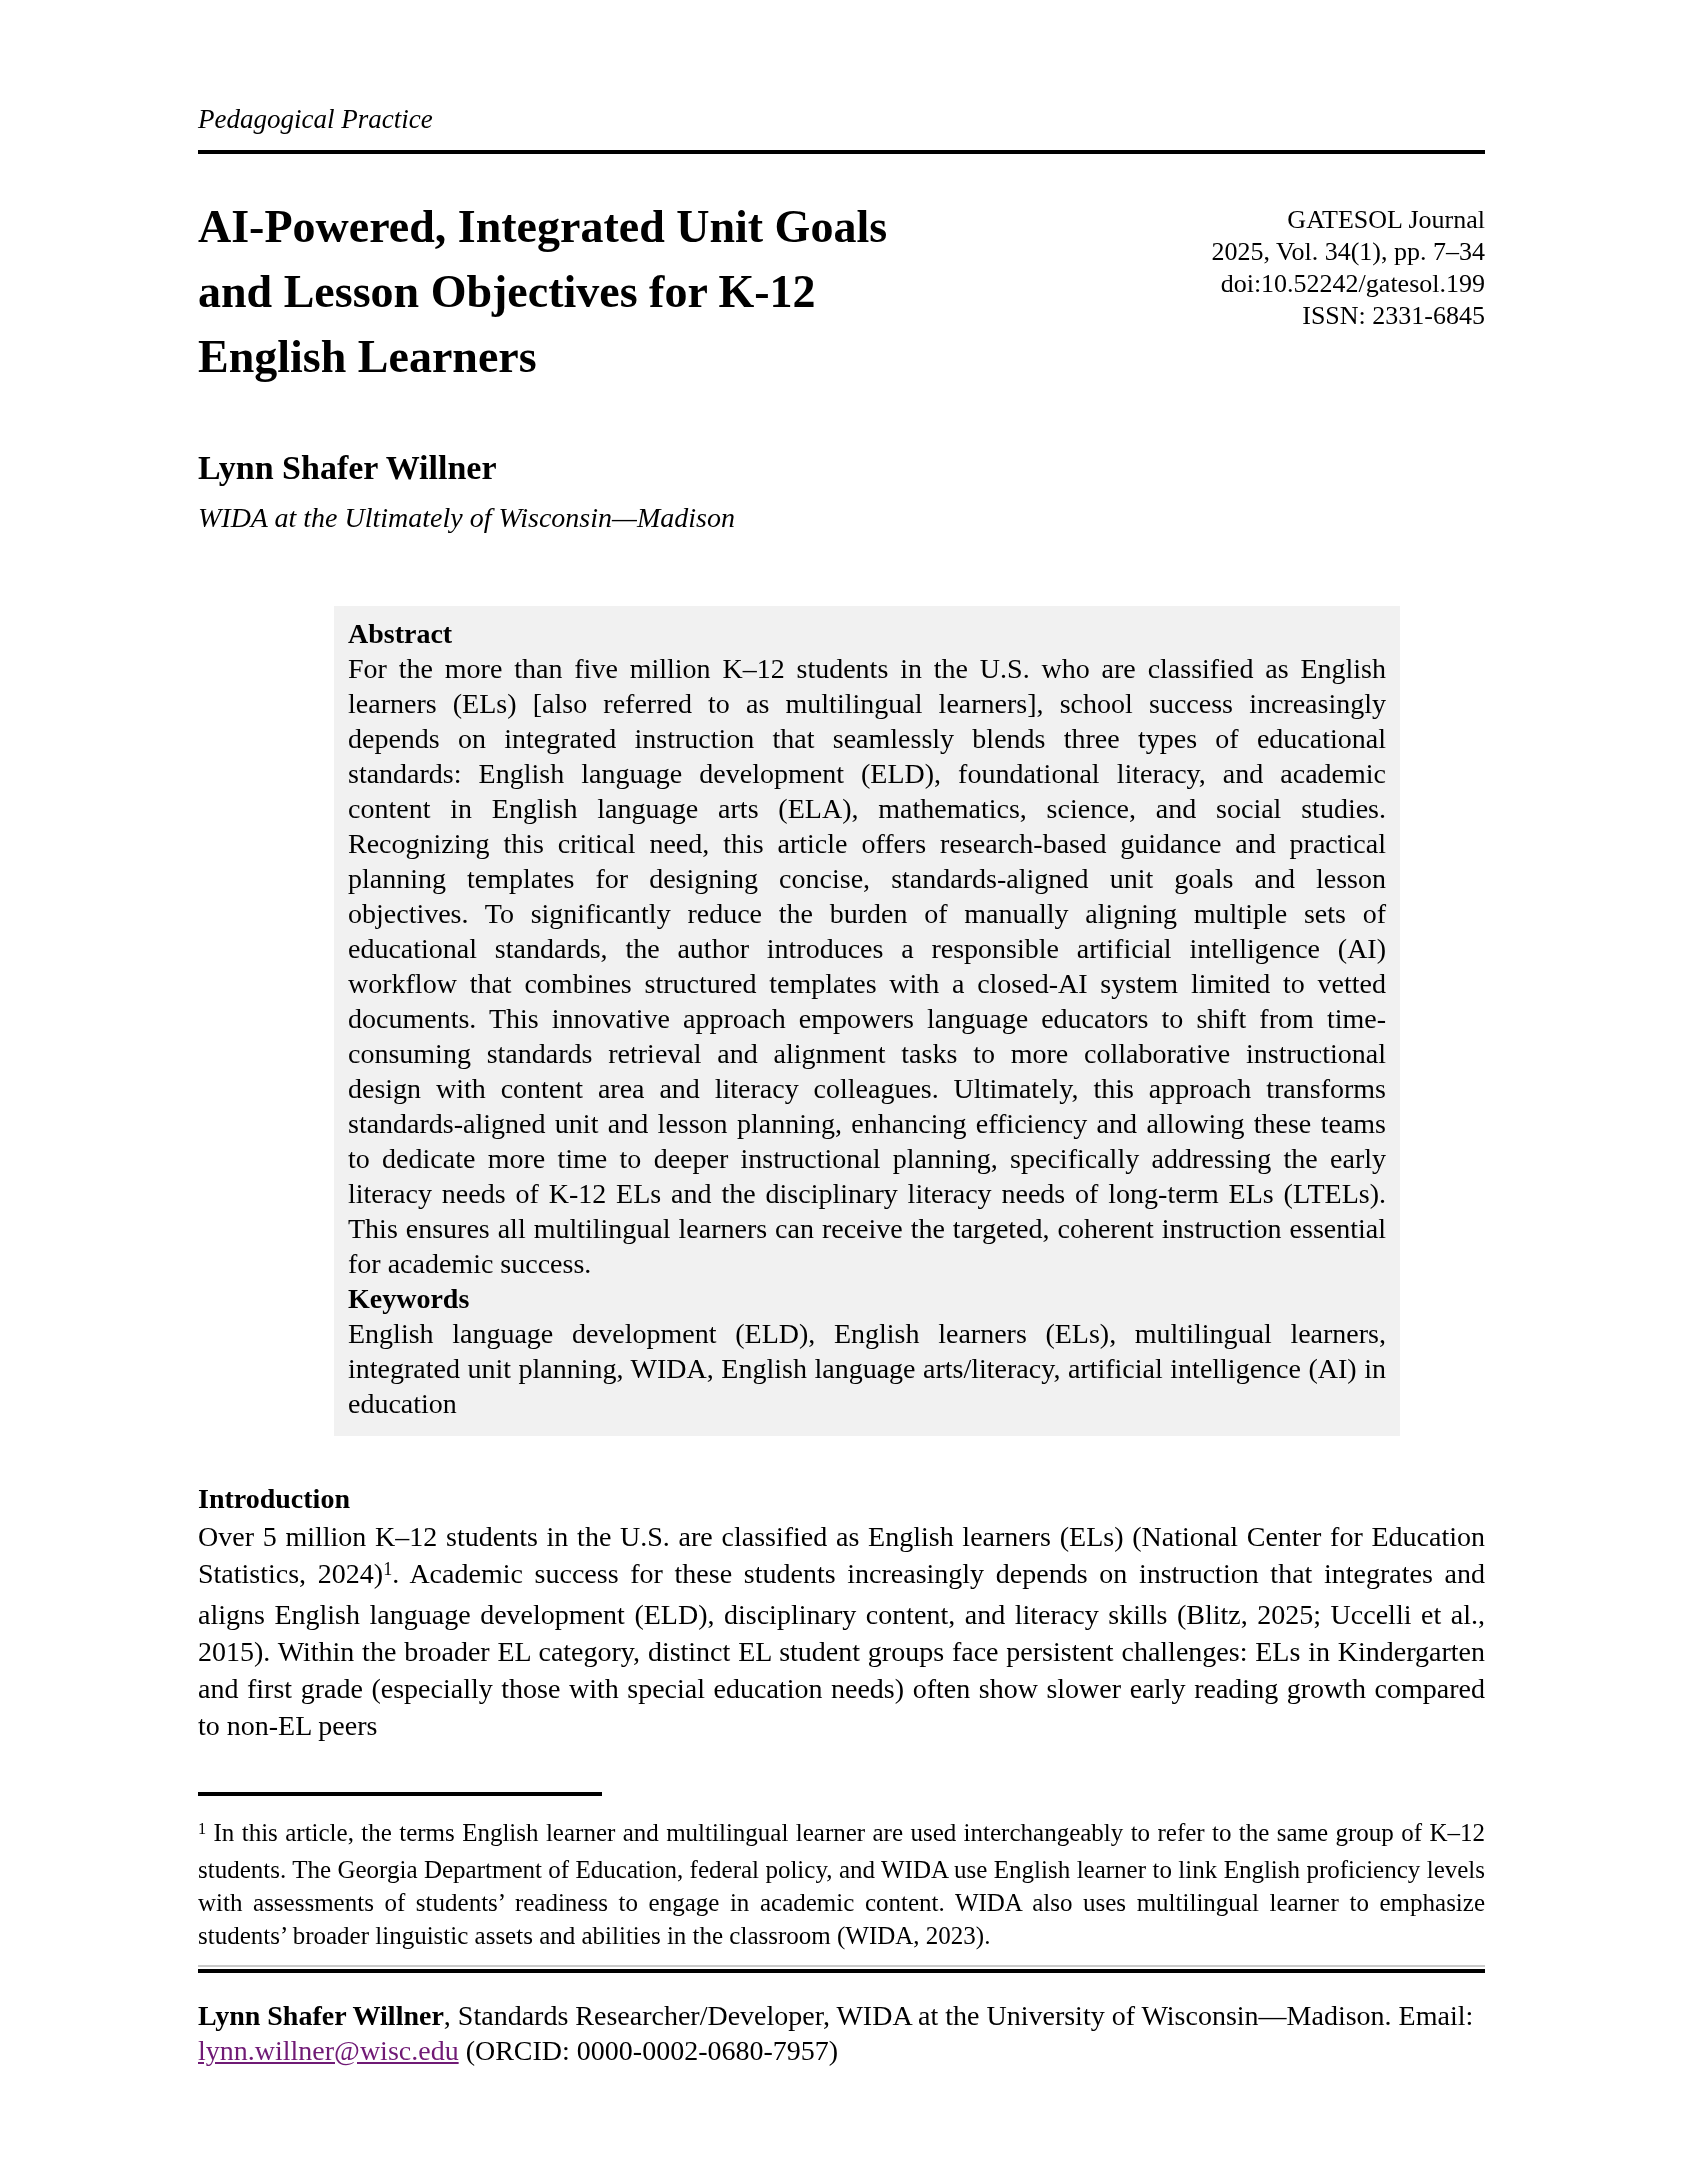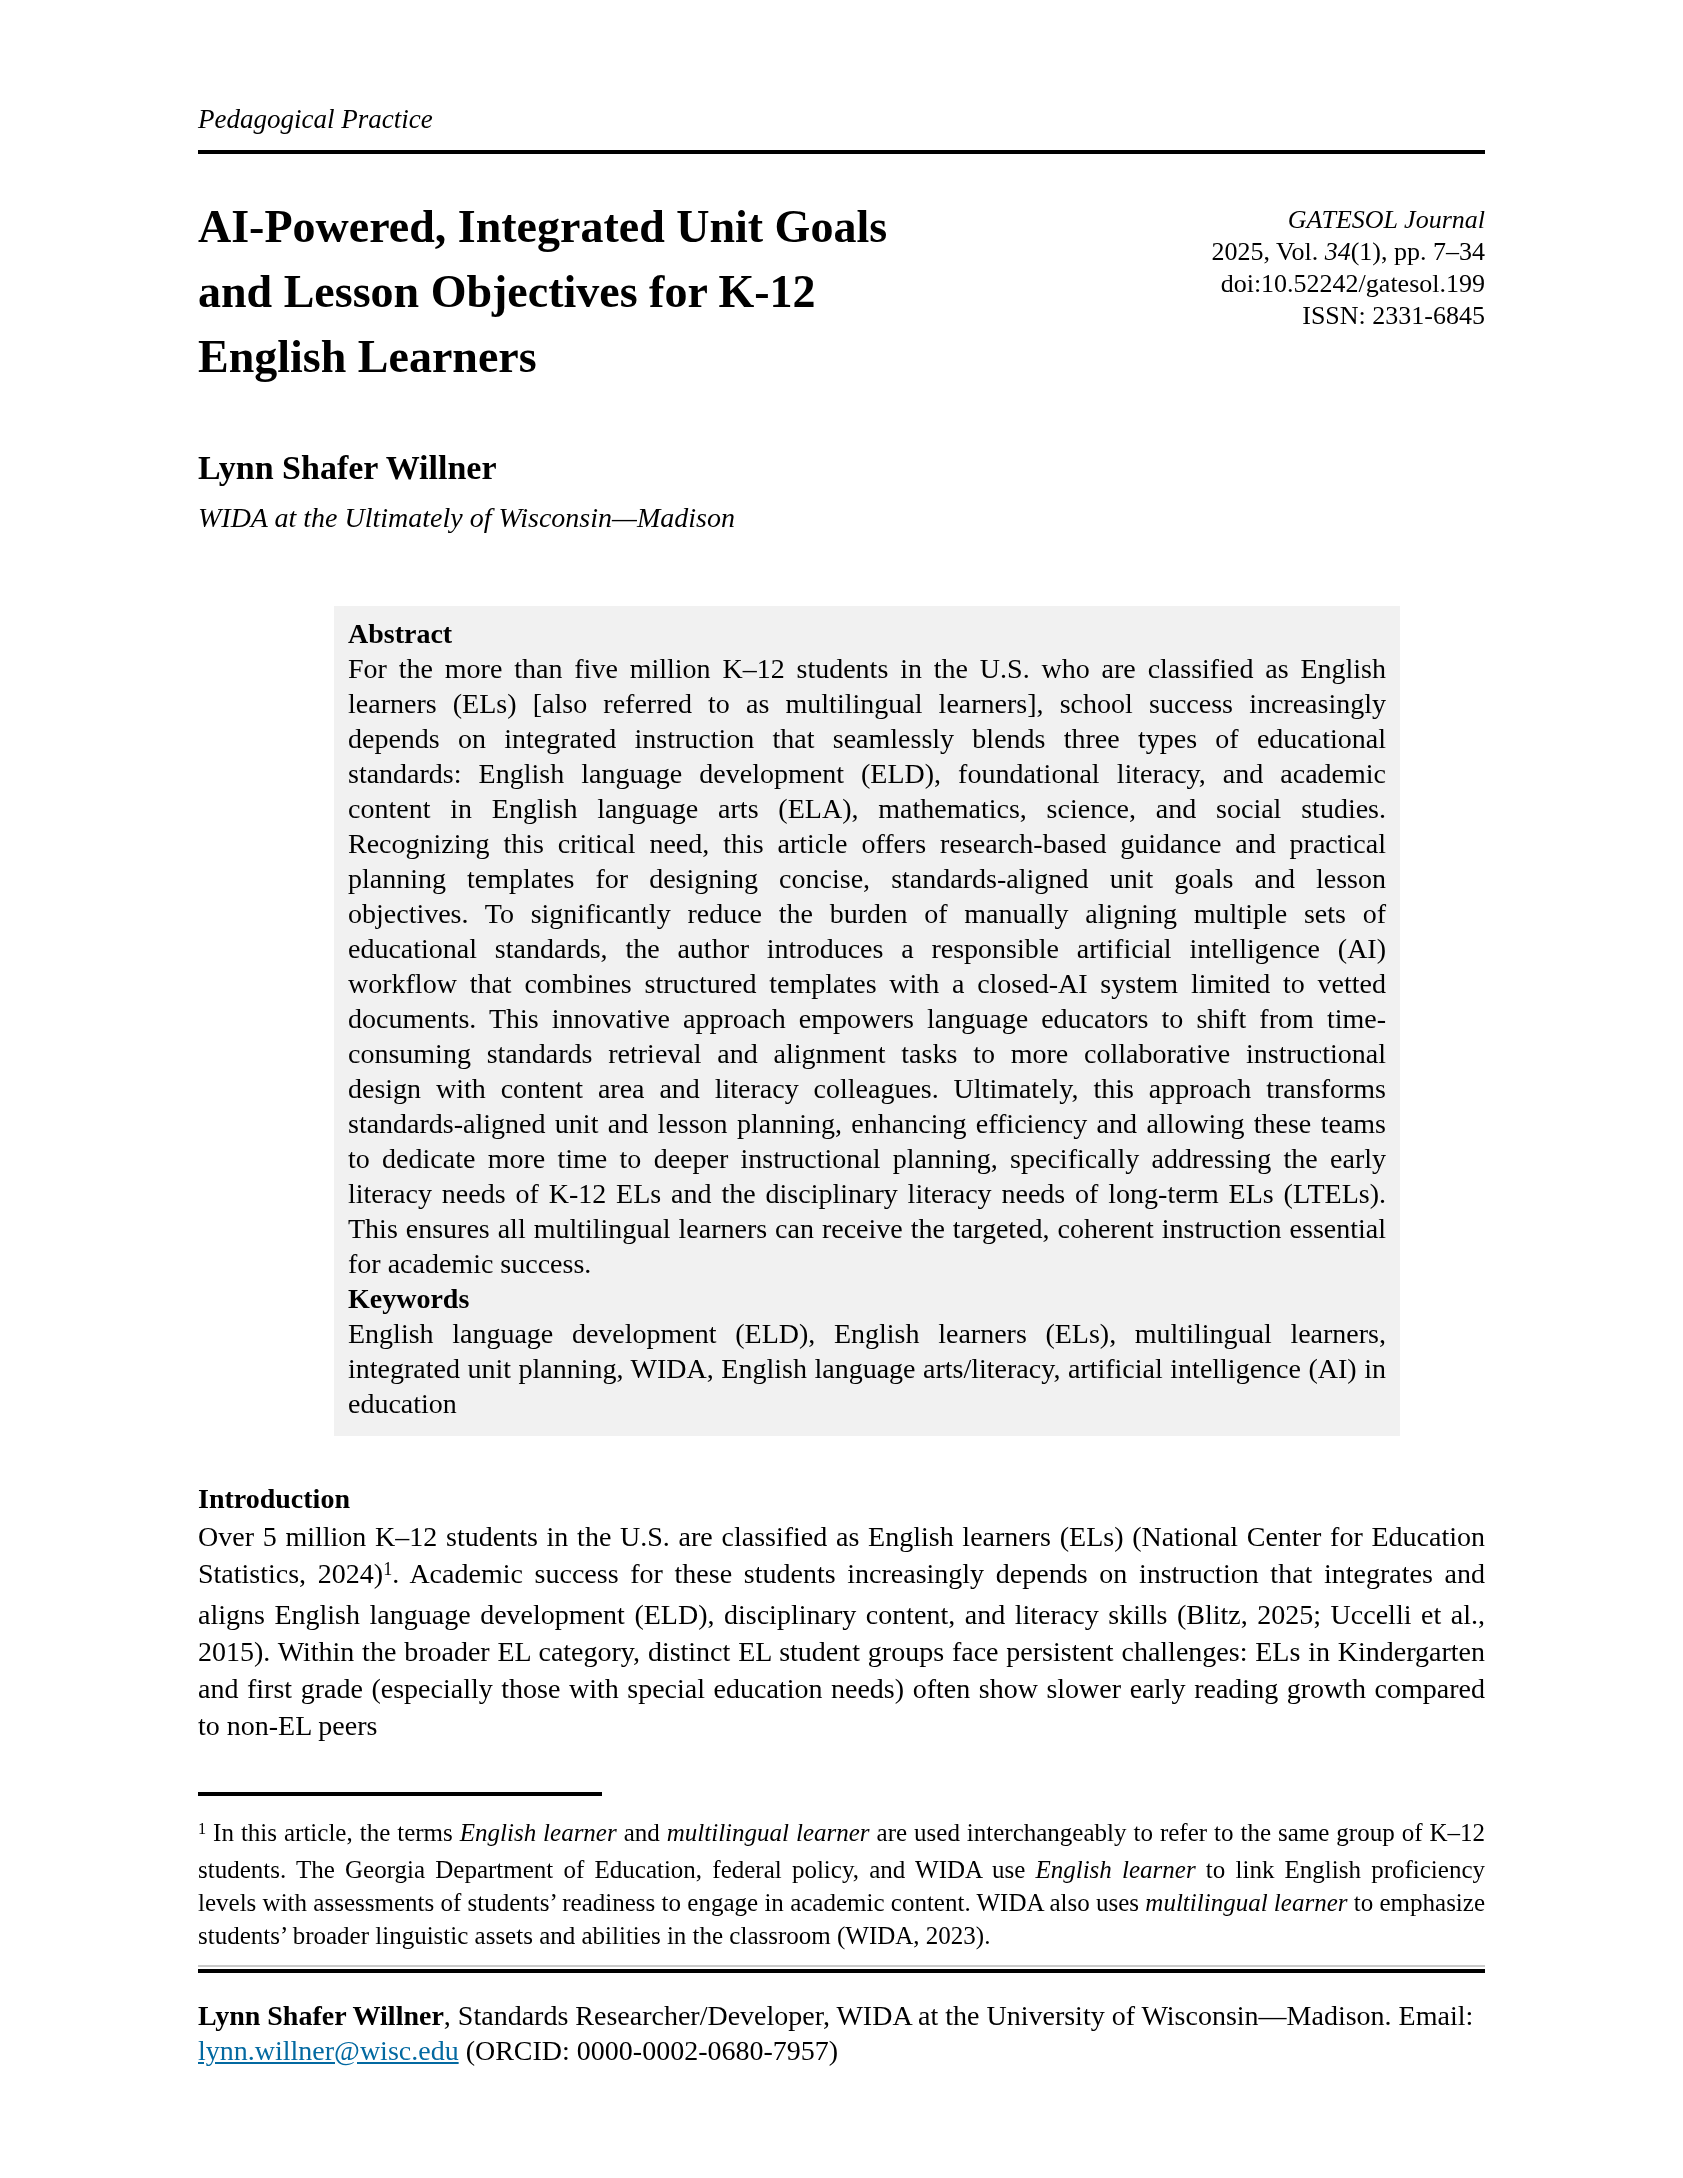--- a/index.html
+++ b/index.html
@@ -64,24 +64,24 @@
   .bottom-rule-thin{
     position:absolute;left:198px;top:1965px;width:1287px;height:2px;background:#c9c9c9;
   }
   .bottom-rule-thick{
     position:absolute;left:198px;top:1969px;width:1287px;height:4px;background:#000;
   }
   .author-note{
     position:absolute;left:198px;top:1998px;width:1287px;
     font-size:28px;line-height:35px;
   }
-  .italic{font-style:italic;}
+  .italic{}
   .bold{font-weight:bold;}
   .sup{font-size:0.65em;position:relative;top:-0.45em;}
-  a.link{color:#0369a1;cursor:pointer;}
+  a.link{color:#701a75;cursor:pointer;}
 </style>
 </head>
 <body>
 
 <div class="page">
 
   <div class="running-head">Pedagogical Practice</div>
 
   <div class="head-rule"></div>
 

